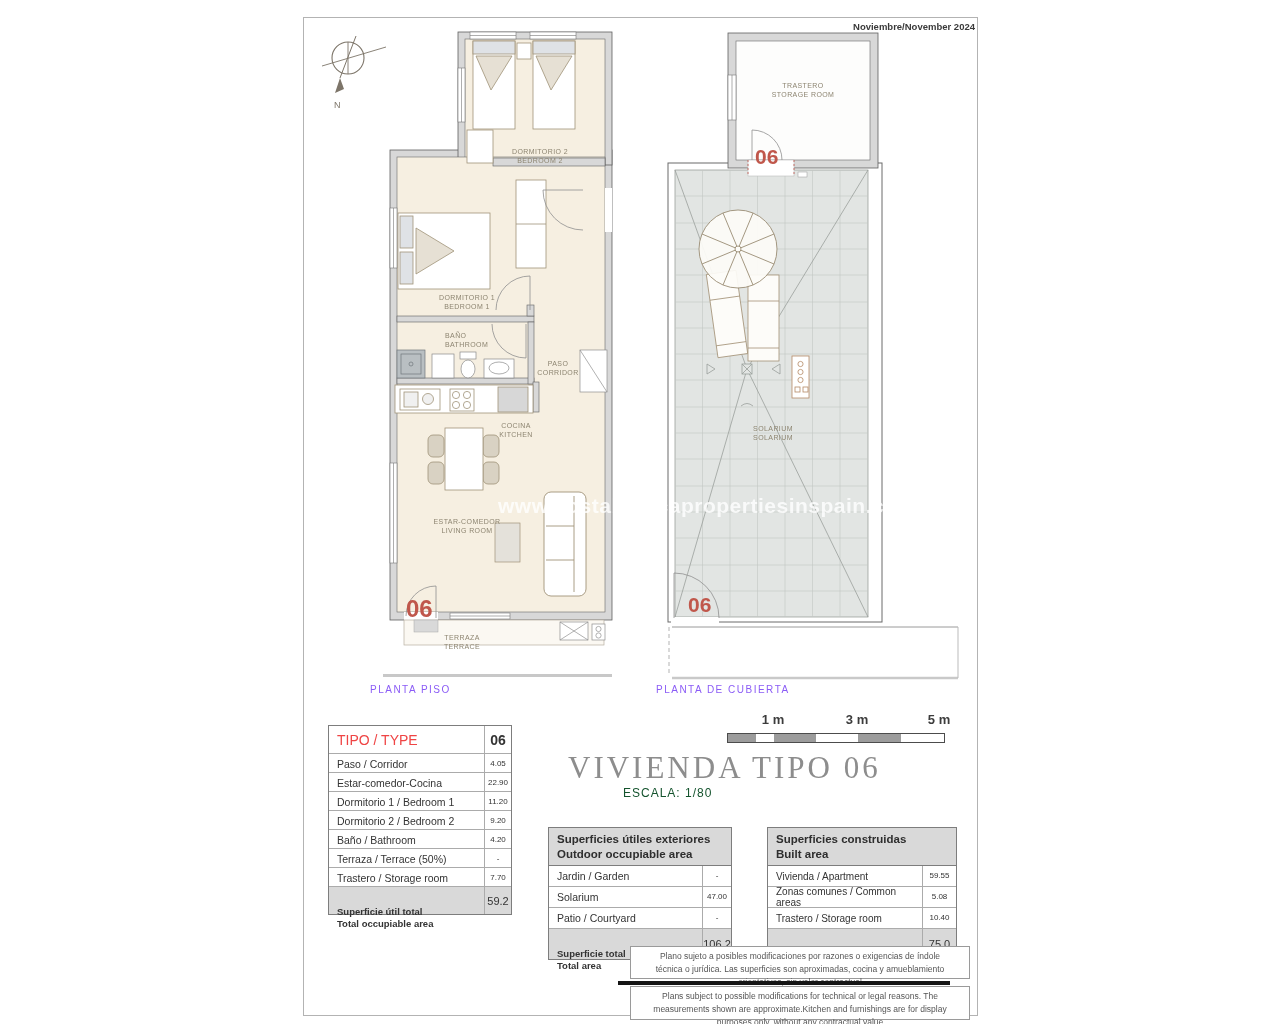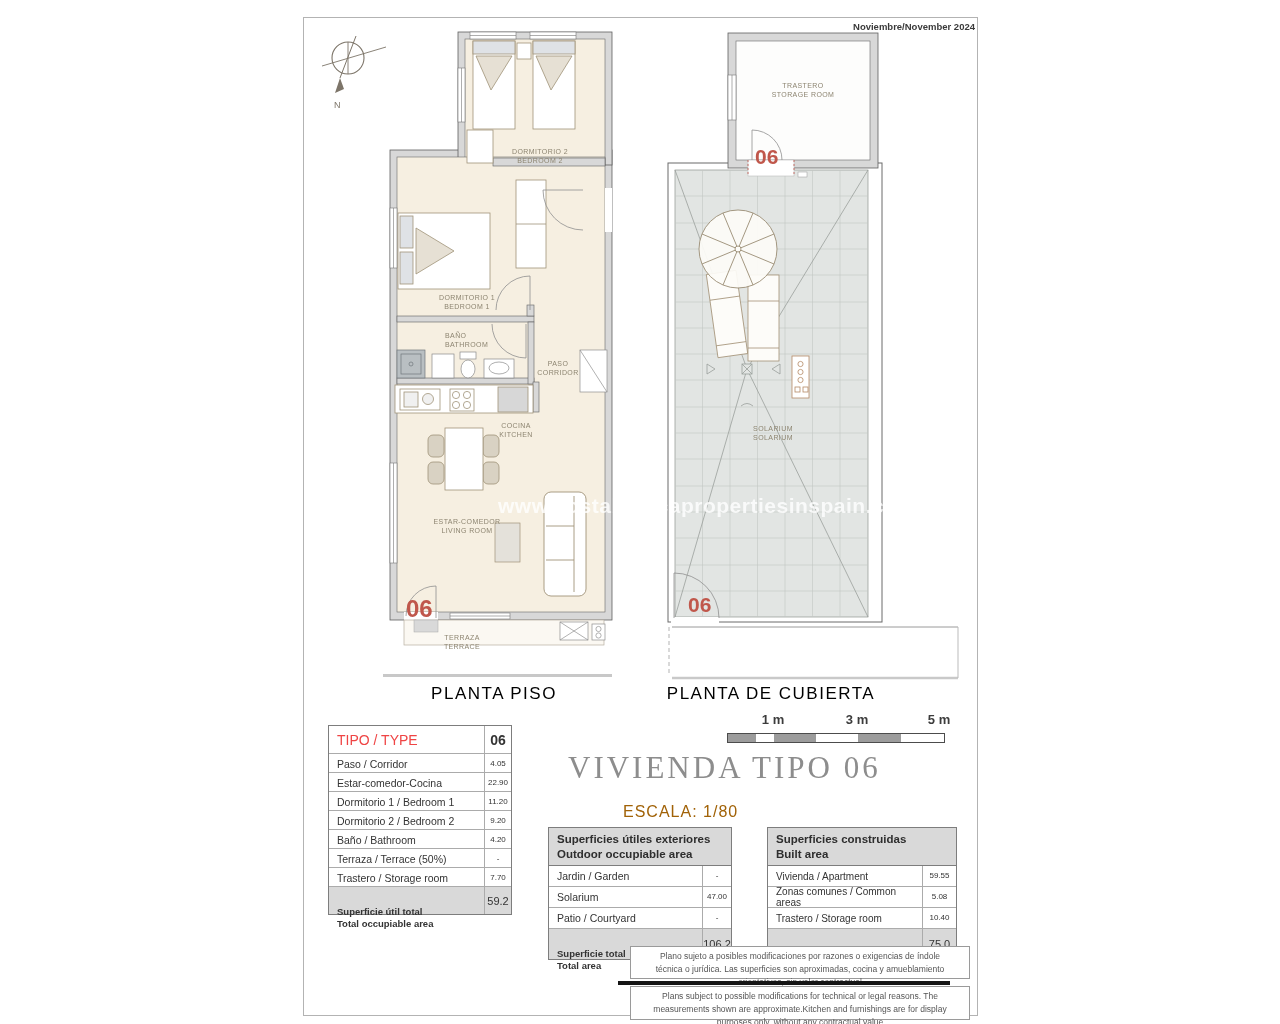--- a/index.html
+++ b/index.html
@@ -1,24 +1,24 @@
 <!DOCTYPE html>
 <html><head>
 <meta charset="utf-8">
 <style>
   html,body{margin:0;padding:0;background:#fff;}
   body{width:1280px;height:1024px;position:relative;overflow:hidden;
        font-family:"Liberation Sans",sans-serif;color:#333;}
   .abs{position:absolute;}
   .frame{border:1px solid #b3b3b3;}
   .date{font-size:9.5px;font-weight:bold;color:#3a3a3a;text-align:right;}
-  .caption{font-size:17px;letter-spacing:1.5px;color:#000000;text-align:center;}
+  .caption{font-size:10px;letter-spacing:1.5px;color:#8b5cf6;text-align:left;}
   .cap-line{background:#c8c8c8;height:2.5px;}
   .title{font-family:"Liberation Serif",serif;font-size:31px;letter-spacing:3px;color:#8d8d8d;white-space:nowrap;}
-  .scale-txt{font-size:16px;letter-spacing:1px;color:#a16207;margin-top:17px;}
+  .scale-txt{font-size:12px;letter-spacing:1px;color:#14532d;}
   .watermark{font-size:21px;font-weight:bold;letter-spacing:.5px;color:rgba(255,255,255,.8);white-space:nowrap;}
   
   .sbar{display:flex;border:1px solid #4c4c4c;height:8px;width:216px;}
   .sbar div{height:100%;}
   .slabel{position:absolute;top:0;transform:translateX(-50%);font-size:13px;font-weight:bold;color:#3c3c3c;white-space:nowrap;}
   
   .area-table{position:absolute;background:#fff;border:1.5px solid #7d7d7d;box-sizing:border-box;}
   .t-header{background:#d9d9d9;border-bottom:1px solid #7d7d7d;padding:4px 8px 3px 8px;
             font-weight:bold;font-size:11.5px;line-height:1.3;color:#2e2e2e;}
   .t-row{display:flex;border-bottom:1px solid #ababab;align-items:stretch;}

